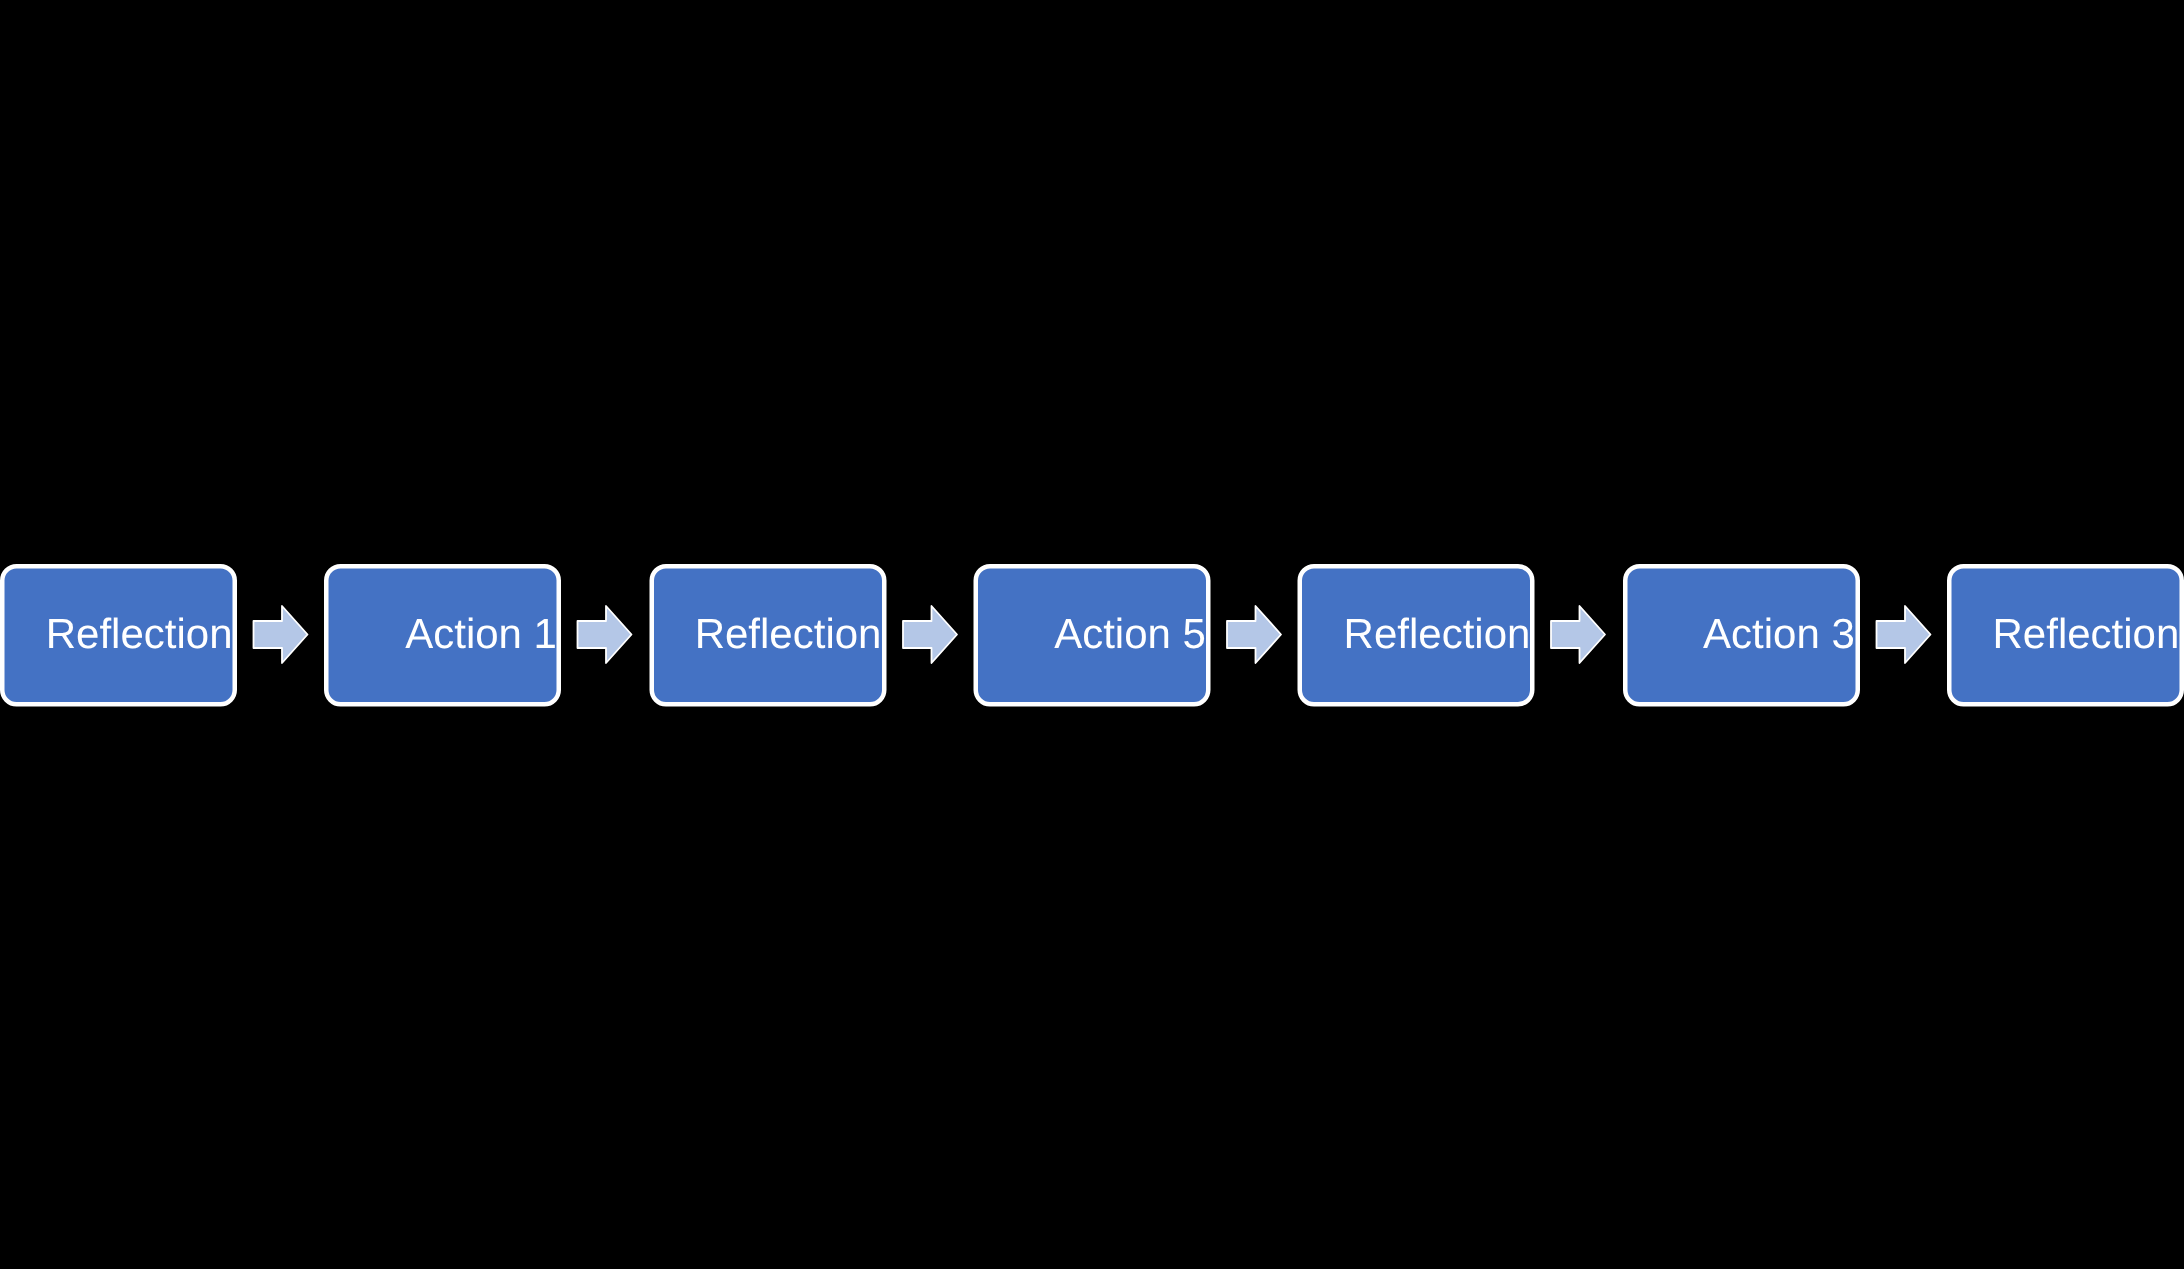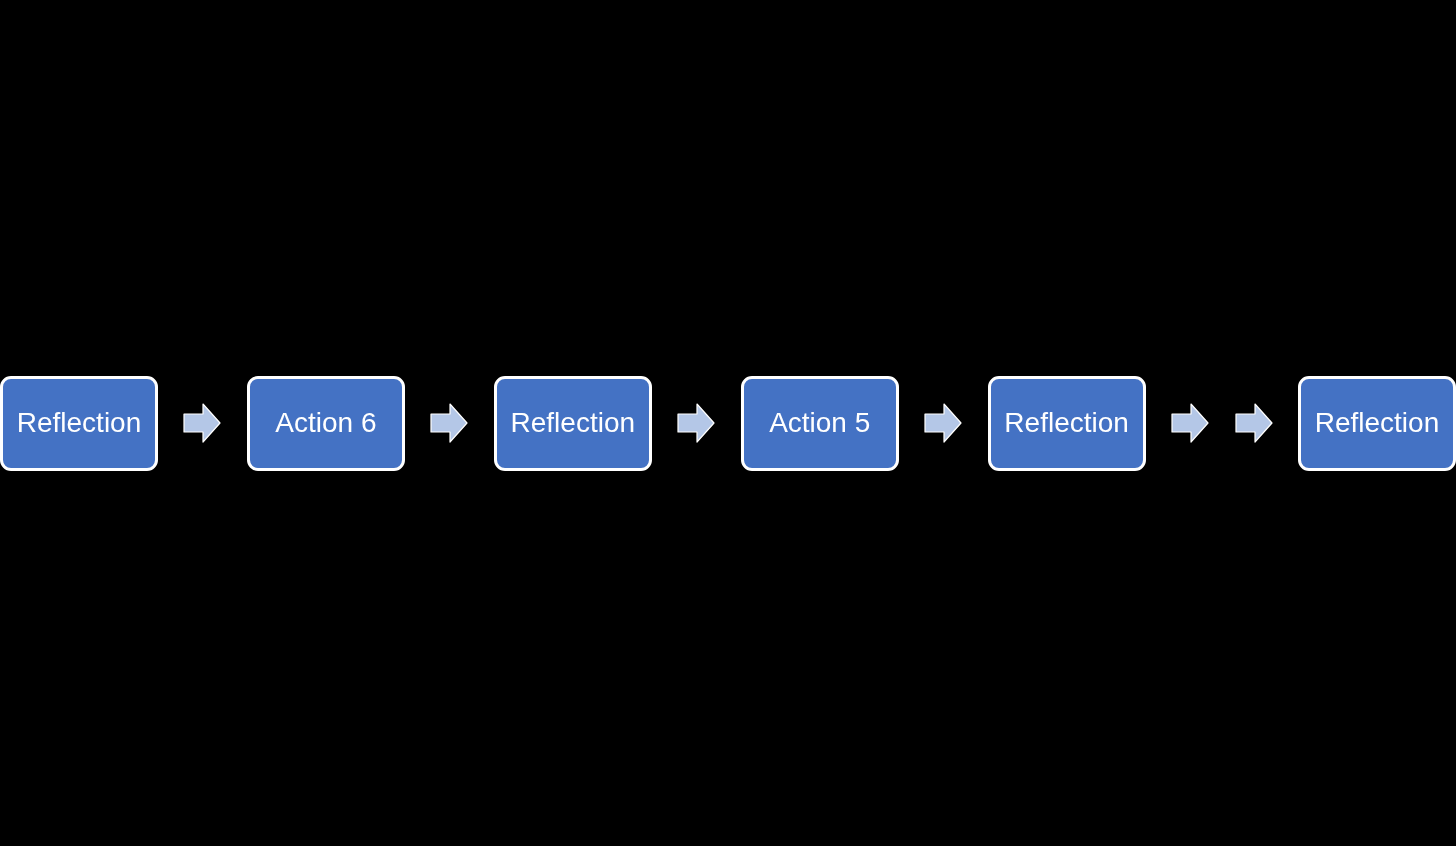--- a/index.html
+++ b/index.html
@@ -25,21 +25,21 @@
   }
   .flow-node {
     box-sizing: border-box;
     width: 158px;
     height: 95px;
     background: var(--node-fill, #4472C4);
     border: 3px solid var(--node-border, #FFFFFF);
     border-radius: 11px;
     display: flex;
     align-items: center;
-    justify-content: center;
+    justify-content: flex-end;
     color: var(--node-text, #FFFFFF);
     font-size: 28px;
     line-height: 1;
     white-space: nowrap;
     flex: 0 0 auto;
   }
   .flow-arrow {
     flex: 0 0 auto;
     width: 38px;
     height: 42px;
@@ -60,21 +60,21 @@
     <span>Reflection</span>
   </div>
 
   <div class="flow-arrow">
     <svg width="38" height="42" viewBox="0 0 38 42">
       <polygon class="arrow-shape" points="1,12 20,12 20,2 37,21 20,40 20,30 1,30" fill="#B4C7E7" stroke="#FFFFFF" stroke-width="1.2" stroke-linejoin="round"></polygon>
     </svg>
   </div>
 
   <div class="flow-node">
-    <span>Action 6</span>
+    <span>Action 1</span>
   </div>
 
   <div class="flow-arrow">
     <svg width="38" height="42" viewBox="0 0 38 42">
       <polygon class="arrow-shape" points="1,12 20,12 20,2 37,21 20,40 20,30 1,30" fill="#B4C7E7" stroke="#FFFFFF" stroke-width="1.2" stroke-linejoin="round"></polygon>
     </svg>
   </div>
 
   <div class="flow-node">
     <span>Reflection</span>
@@ -99,20 +99,23 @@
   <div class="flow-node">
     <span>Reflection</span>
   </div>
 
   <div class="flow-arrow">
     <svg width="38" height="42" viewBox="0 0 38 42">
       <polygon class="arrow-shape" points="1,12 20,12 20,2 37,21 20,40 20,30 1,30" fill="#B4C7E7" stroke="#FFFFFF" stroke-width="1.2" stroke-linejoin="round"></polygon>
     </svg>
   </div>
 
+  <div class="flow-node">
+    <span>Action 3</span>
+  </div>
 
   <div class="flow-arrow">
     <svg width="38" height="42" viewBox="0 0 38 42">
       <polygon class="arrow-shape" points="1,12 20,12 20,2 37,21 20,40 20,30 1,30" fill="#B4C7E7" stroke="#FFFFFF" stroke-width="1.2" stroke-linejoin="round"></polygon>
     </svg>
   </div>
 
   <div class="flow-node">
     <span>Reflection</span>
   </div>

